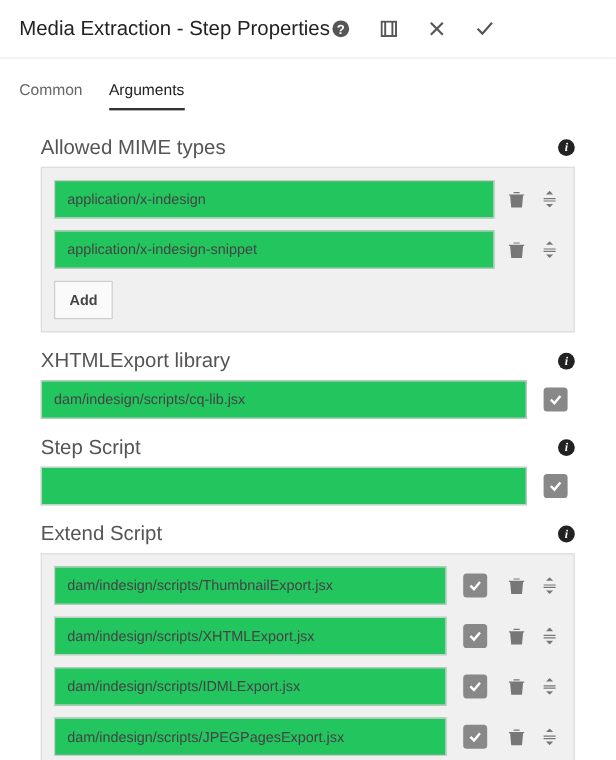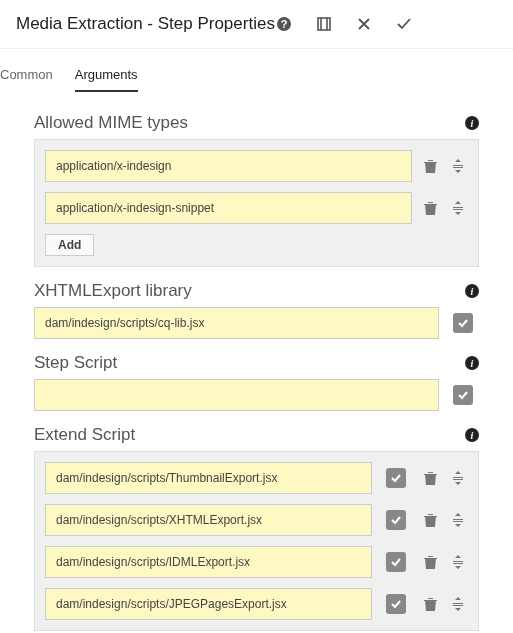--- a/index.html
+++ b/index.html
@@ -32,21 +32,21 @@
     height: 18px;
     display: flex;
     align-items: center;
     justify-content: center;
     cursor: pointer;
     color: #555;
   }
   .tabs {
     display: flex;
     gap: 22px;
-    padding: 0 0;
+    padding: 0 16px;
     margin-top: 10px;
     border-bottom: 1px solid transparent;
   }
   .tab {
     padding: 8px 0;
     font-size: 13px;
     color: #666;
     cursor: pointer;
     border-bottom: 2px solid transparent;
   }
@@ -99,21 +99,21 @@
     display: flex;
     align-items: center;
     gap: 8px;
     margin-bottom: 10px;
   }
   .row:last-child { margin-bottom: 0; }
   .text-input {
     flex: 1;
     height: 32px;
     border: 1px solid #ccc;
-    background: #fef9c3;
+    background: #22c55e;
     padding: 0 10px;
     font-size: 12px;
     color: #444;
     outline: none;
   }
   .row-actions {
     display: flex;
     gap: 12px;
     align-items: center;
     padding: 0 2px;
@@ -121,21 +121,21 @@
   .small-icon {
     width: 16px;
     height: 16px;
     display: flex;
     align-items: center;
     justify-content: center;
     cursor: pointer;
     color: #666;
   }
   .add-btn {
-    height: 22px;
+    height: 32px;
     padding: 0 12px;
     background: #fafafa;
     border: 1px solid #ccc;
     font-size: 12px;
     font-weight: 600;
     color: #444;
     cursor: pointer;
   }
   .single-row {
     display: flex;

